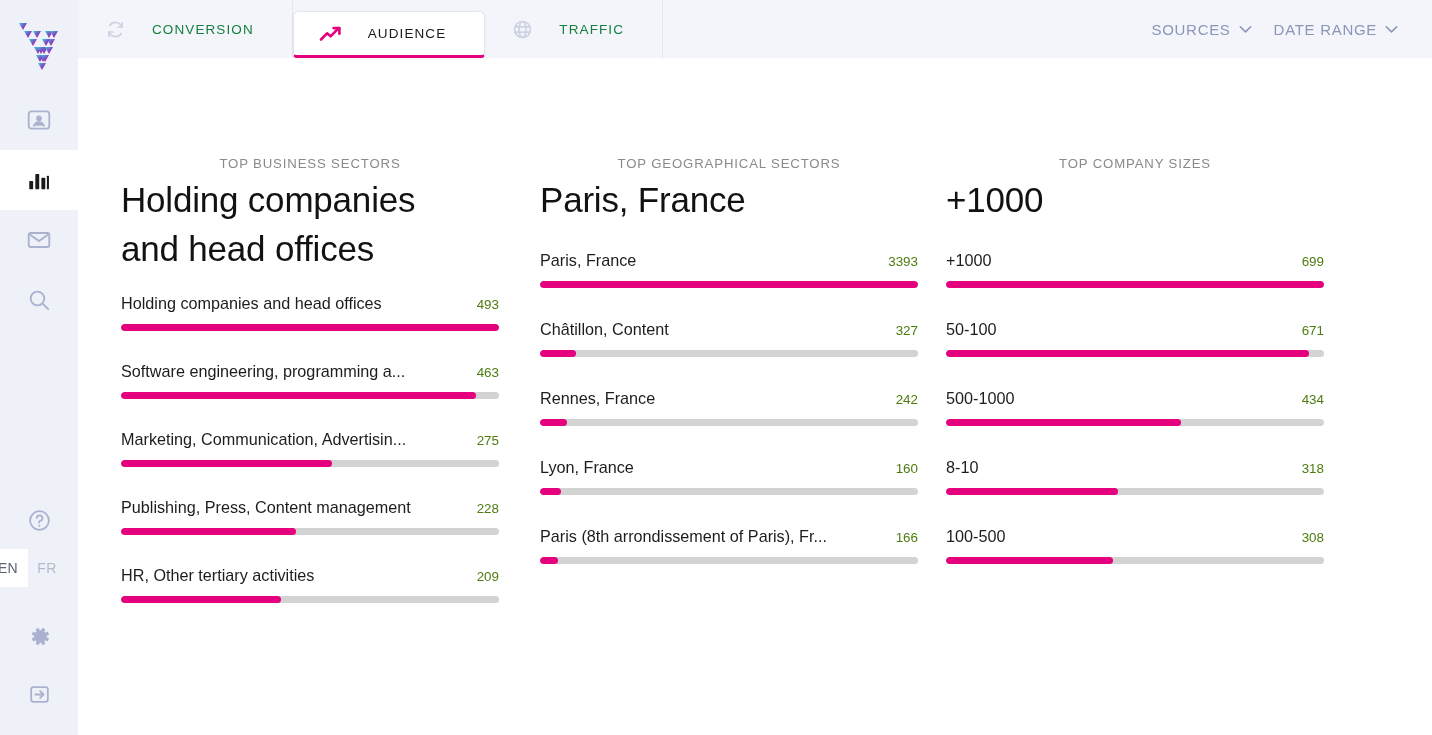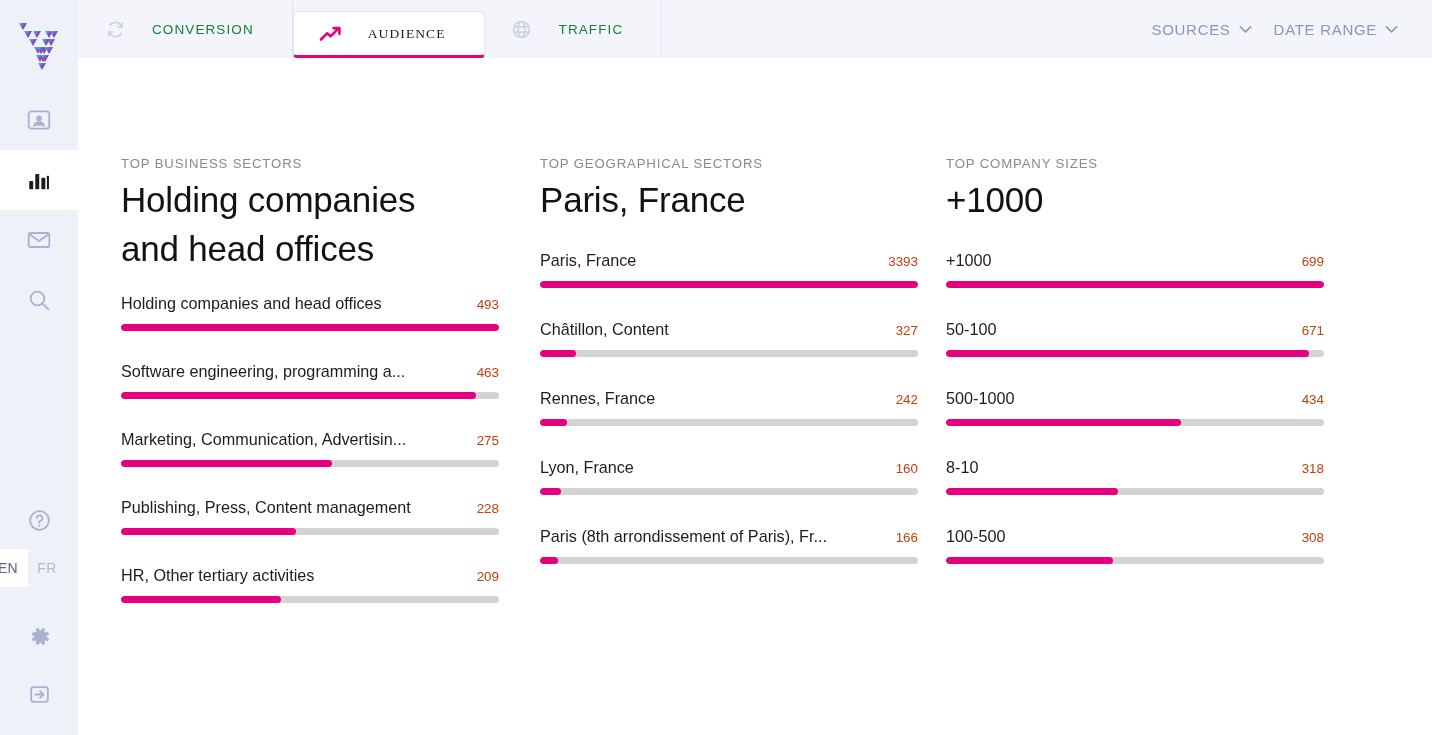--- a/index.html
+++ b/index.html
@@ -76,62 +76,61 @@
   }
   .tab.active {
     background: #ffffff;
     border: 1px solid #e2e7f1;
     border-bottom: 3px solid #e5007d;
     border-top-left-radius: 6px; border-top-right-radius: 6px;
     border-bottom-left-radius: 4px; border-bottom-right-radius: 4px;
     margin-top: 11px;
     box-shadow: 0 1px 3px rgba(40,50,90,0.07);
     z-index: 2;
-    font-family: Liberation Serif, serif;
   }
   .tab.active .tab-label { color: #1a1a1a; font-weight: 400; }
 
   .header-right { margin-left: auto; display:flex; align-items:center; gap: 22px; padding-right: 34px; }
   .hdr-ctl {
     display:flex; align-items:center; gap:8px;
     font-size: 15px; letter-spacing: 0.7px; color: #8b96b8; cursor: pointer;
   }
   .chev { display:block; }
 
   
   .main { flex: 1 1 auto; position: relative; background:#fff; }
   .columns { position: absolute; left: 0; top: 0; width: 100%; }
   .col { position: absolute; top: 98px; }
   .col-1 { left: 43px;  width: 378px; }
   .col-2 { left: 462px; width: 378px; }
   .col-3 { left: 868px; width: 378px; }
 
   .col-kicker {
     font-size: 13.2px; letter-spacing: 0.85px; color: #8a8a8a;
-    text-transform: uppercase; margin-bottom: 4px;
+    text-transform: uppercase; margin-bottom: 4px; text-align: center;
   }
   .col-headline {
     font-size: 35px; line-height: 1.41; color: #121212; font-weight: 400;
     letter-spacing: -0.2px;
   }
   .col-1 .col-headline { max-width: 340px; }
 
   .bars { margin-top: 22px; }
   .bar-row { margin-bottom: 31px; }
   .bar-row:last-child { margin-bottom: 0; }
   .bar-top {
     display: flex; align-items: baseline; justify-content: space-between;
     margin-bottom: 11px;
   }
   .bar-label {
     font-size: 16.2px; color: #1d1d1d;
     white-space: nowrap; overflow: hidden; text-overflow: clip;
     padding-right: 12px;
   }
-  .bar-value { font-size: 13.4px; color: #c2410c; flex: 0 0 auto; }
+  .bar-value { font-size: 13.4px; color: #4d7c0f; flex: 0 0 auto; }
   .bar-track {
     height: 7px; border-radius: 4px; background: #d3d3d3; width: 100%;
     position: relative; overflow: hidden;
   }
   .bar-fill { height: 7px; border-radius: 4px; background: #e5007d; }
 
   .col-1 .bars { margin-top: 20px; }
   .col-2 .bars, .col-3 .bars { margin-top: 27px; }
   .col-2 .bar-row, .col-3 .bar-row { margin-bottom: 32px; }
 </style>

